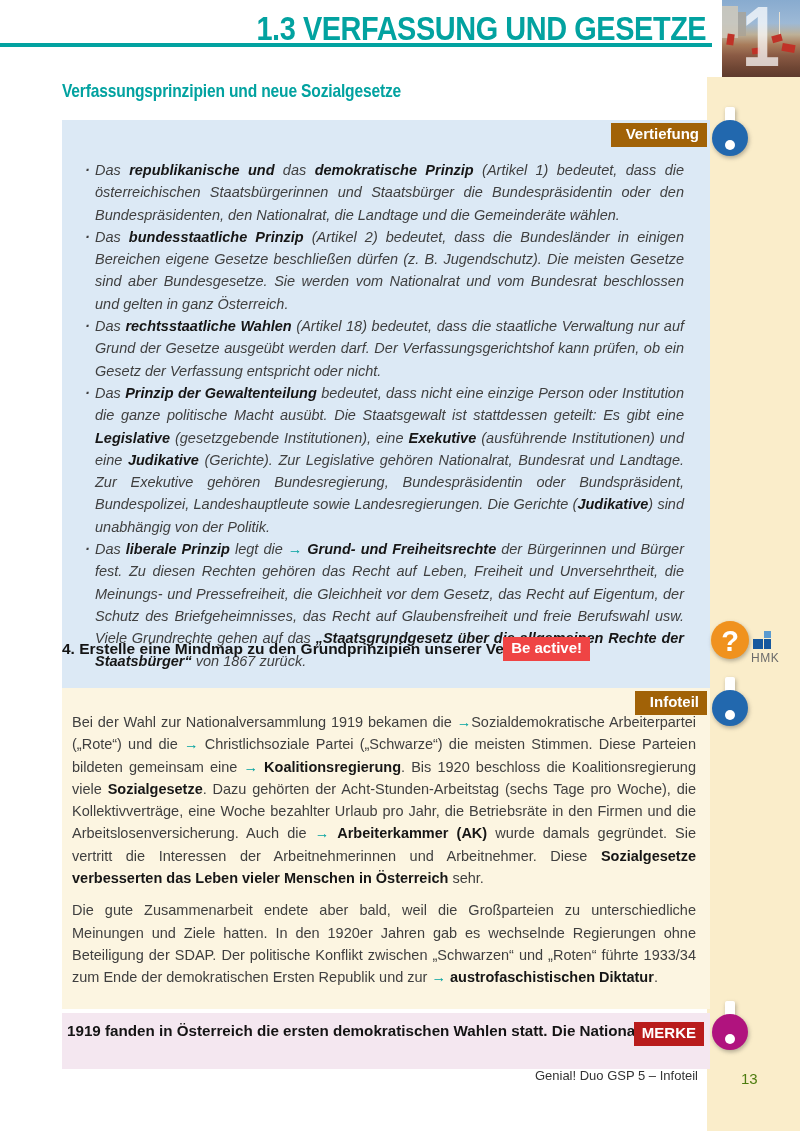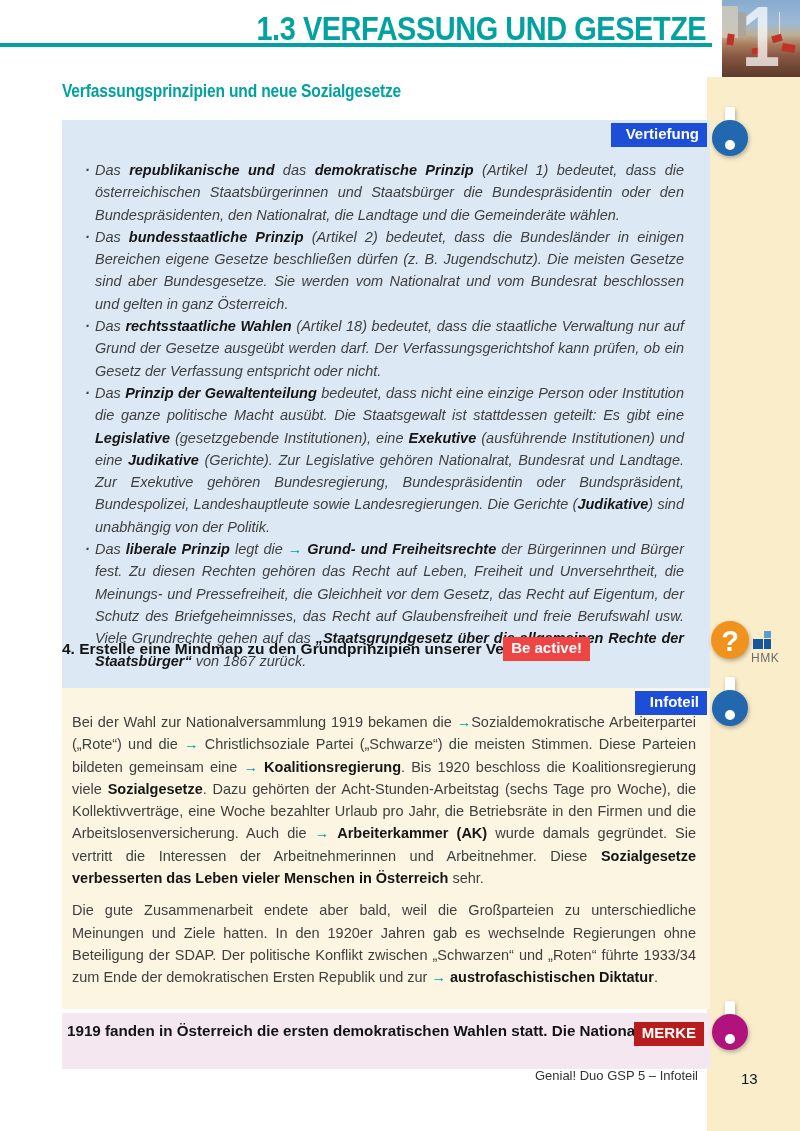--- a/index.html
+++ b/index.html
@@ -31,21 +31,21 @@
   .section-title{position:absolute;left:62px;top:80px;margin:0;font-size:19px;font-weight:700;
                  color:#02A2A0;letter-spacing:-0.2px;white-space:nowrap;
                  transform:scaleX(0.82);transform-origin:left center;}
 
   
   .box{position:absolute;left:62px;width:648px;box-sizing:border-box;}
   .blue-box{top:120px;min-height:480px;background:#DCE9F5;padding:27px 14px 12px 10px;}
   .cream-box{top:688px;min-height:300px;background:#FCF5E1;padding:23px 14px 10px 10px;}
   .tag{color:#fff;font-weight:700;font-size:15px;line-height:20px;padding:1px 8px 3px;display:inline-block;}
   .corner-tag{position:absolute;top:3px;right:3px;}
-  .blue-tag{background:#1d4ed8;padding-left:15px;}
+  .blue-tag{background:#a16207;padding-left:15px;}
   .red-tag{background:#ef4444;}
   .magenta-tag{background:#b91c1c;}
 
   .bullets{margin:12px;padding:0;list-style:none;font-style:italic;}
   .bodytext, .bullets li{font-size:14.5px;line-height:22.3px;color:#3f3f3f;text-align:justify;}
   .bullets li{position:relative;padding-left:11px;}
   .bullets li::before{content:"\00B7";position:absolute;left:1px;top:0;font-weight:700;color:#3f3f3f;}
   .b{font-weight:700;color:#161616;}
   .arr{color:#02A2A0;}
   .cream-box p{margin:0 0 10px;}
@@ -79,21 +79,21 @@
   .hmk{position:absolute;left:753px;top:631px;width:26px;height:30px;}
   .hmk .sq{position:absolute;}
   .hmk .s1{left:11px;top:0;width:7px;height:7px;background:#5B9BD0;}
   .hmk .s2{left:0;top:8px;width:10px;height:10px;background:#16589E;}
   .hmk .s3{left:11px;top:8px;width:7px;height:10px;background:#16589E;}
   .hmk .label{position:absolute;top:20px;left:-2px;width:28px;font-size:12px;color:#6b6b6b;
               text-align:center;letter-spacing:0.5px;}
 
   
   .imprint{position:absolute;top:1068px;right:102px;font-size:13px;color:#333;}
-  .pagenum{position:absolute;top:1070px;left:741px;font-size:15px;color:#0f172a;text-align:center;}
+  .pagenum{position:absolute;top:1070px;left:741px;font-size:15px;color:#4d7c0f;text-align:center;}
 </style>
 </head>
 <body>
 
 <div class="side-band"></div>
 
 <div class="hero">
   <div class="bldg"></div>
   <div class="bldg2"></div>
   <div class="pole"></div>

